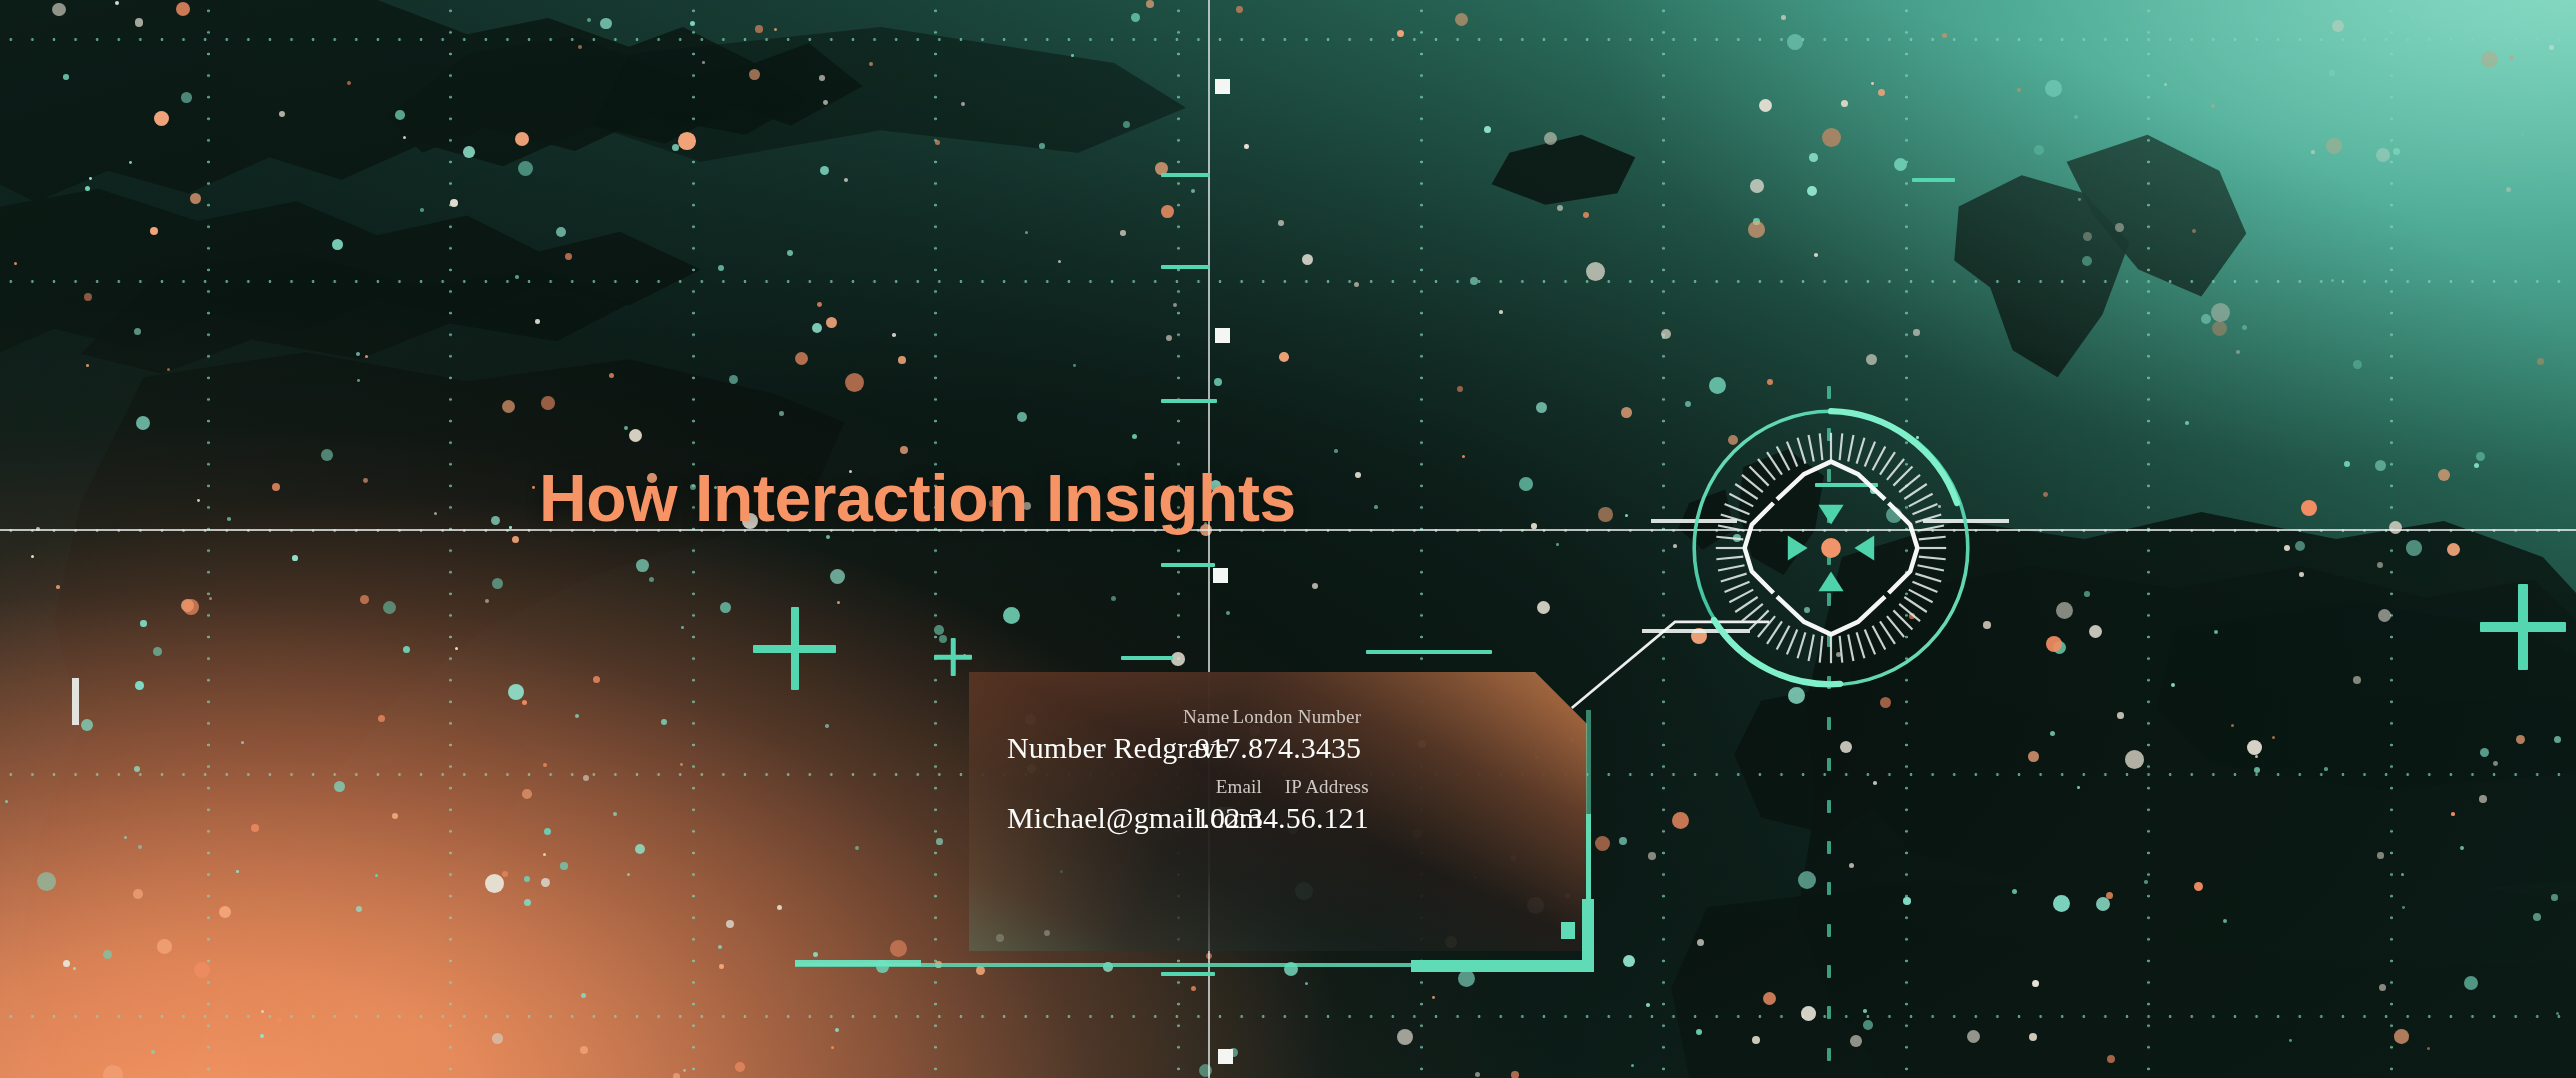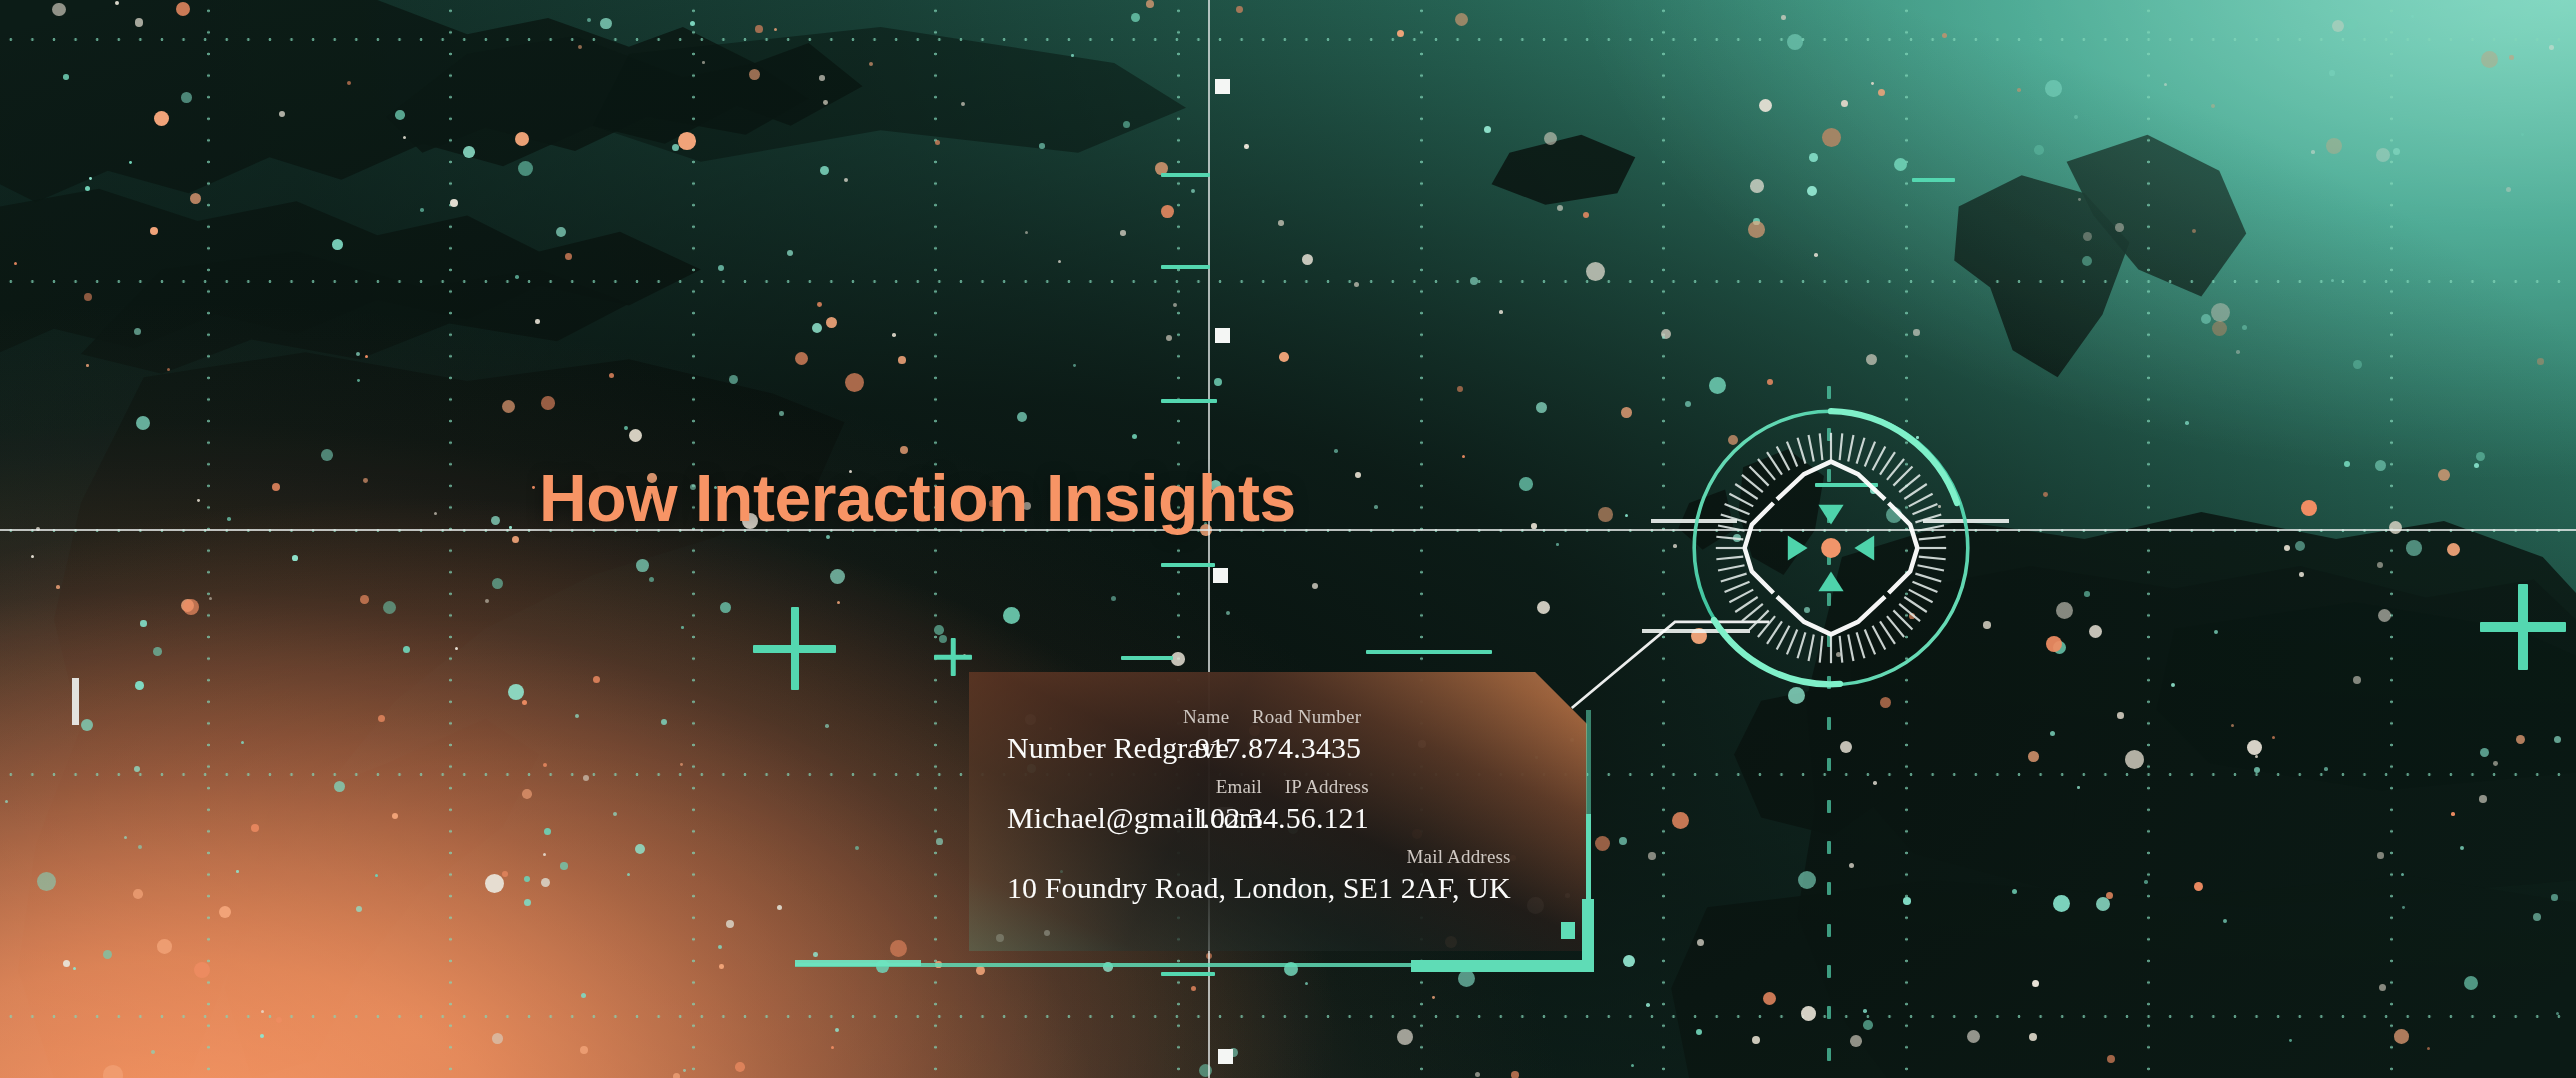--- a/index.html
+++ b/index.html
@@ -833,38 +833,34 @@
     <div class="card-body"></div>
     <div class="card-shade"></div>
     <div class="card-content">
 
       <div class="field" style="left:38px; top:34px;">
         <div class="field-label">Name</div>
         <div class="field-value">Number Redgrave</div>
       </div>
 
       <div class="field" style="left:226px; top:34px;">
-        <div class="field-label">Road Number</div>
+        <div class="field-label">London Number</div>
         <div class="field-value">917.874.3435</div>
       </div>
 
       <div class="field" style="left:38px; top:104px;">
         <div class="field-label">Email</div>
         <div class="field-value">Michael@gmail.com</div>
       </div>
 
       <div class="field" style="left:226px; top:104px;">
         <div class="field-label">IP Address</div>
         <div class="field-value">102.34.56.121</div>
       </div>
 
-      <div class="field" style="left:38px; top:174px;">
-        <div class="field-label">Mail Address</div>
-        <div class="field-value">10 Foundry Road, London, SE1 2AF, UK</div>
-      </div>
 
     </div>
   </div>
 
   <div class="card-bracket-v"></div>
   <div class="card-bracket-v-thick"></div>
   <div class="card-bracket-h"></div>
   <div class="card-bracket-h-thin"></div>
   <div class="card-bracket-h-left"></div>
   <div class="teal-sq" style="left:1561px; top:922px; width:14.4px; height:17px;"></div>

